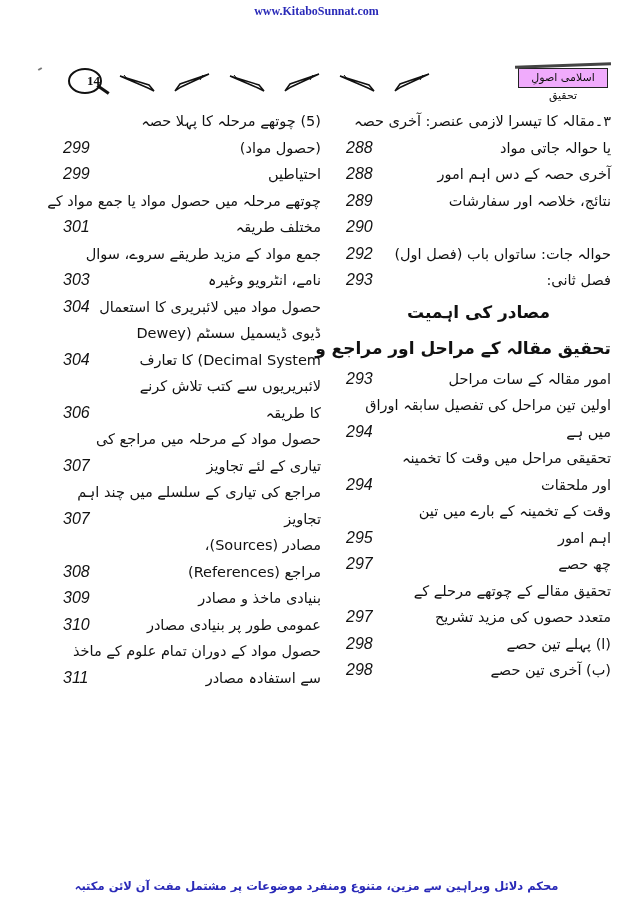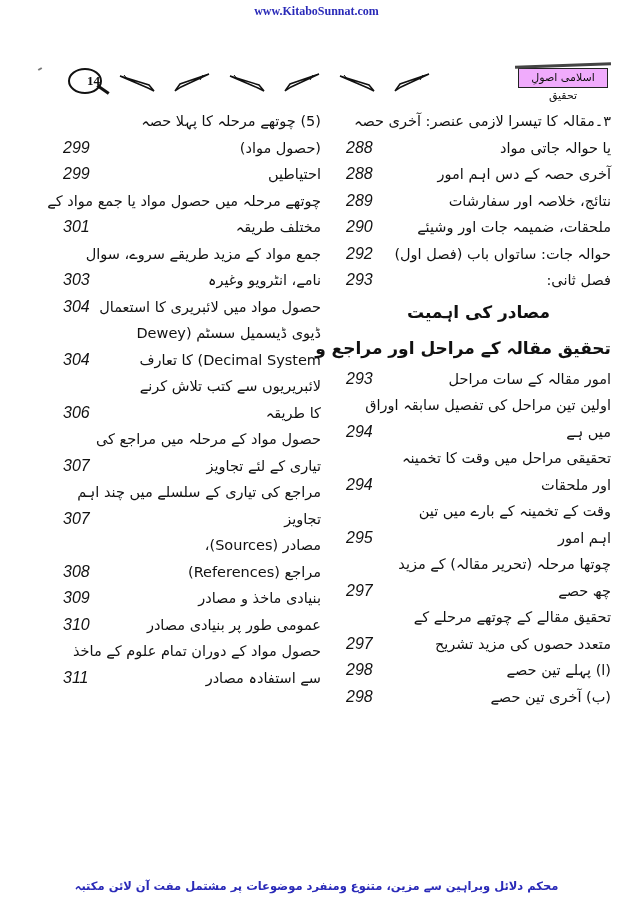--- a/index.html
+++ b/index.html
@@ -82,21 +82,20 @@
     </div>
     <div class="entry">
       <span class="title">آخری حصہ کے دس اہم امور</span>
       <span class="pg">288</span>
     </div>
     <div class="entry">
       <span class="title">نتائج، خلاصہ اور سفارشات</span>
       <span class="pg">289</span>
     </div>
     <div class="entry">
-      <span class="title">ملحقات، ضمیمہ جات اور وشیئے</span>
       <span class="pg">290</span>
     </div>
     <div class="entry">
       <span class="title">حوالہ جات: ساتواں باب (فصل اول)</span>
       <span class="pg">292</span>
     </div>
     <div class="entry">
       <span class="title">فصل ثانی:</span>
       <span class="pg">293</span>
     </div>
@@ -130,24 +129,20 @@
     </div>
     <div class="entry">
       <span class="title">وقت کے تخمینہ کے بارے میں تین</span>
       <span class="pg"></span>
     </div>
     <div class="entry">
       <span class="title">اہم امور</span>
       <span class="pg">295</span>
     </div>
     <div class="entry">
-      <span class="title">چوتھا مرحلہ (تحریر مقالہ) کے مزید</span>
-      <span class="pg"></span>
-    </div>
-    <div class="entry">
       <span class="title">چھ حصے</span>
       <span class="pg">297</span>
     </div>
     <div class="entry">
       <span class="title">تحقیق مقالے کے چوتھے مرحلے کے</span>
       <span class="pg"></span>
     </div>
     <div class="entry">
       <span class="title">متعدد حصوں کی مزید تشریح</span>
       <span class="pg">297</span>

